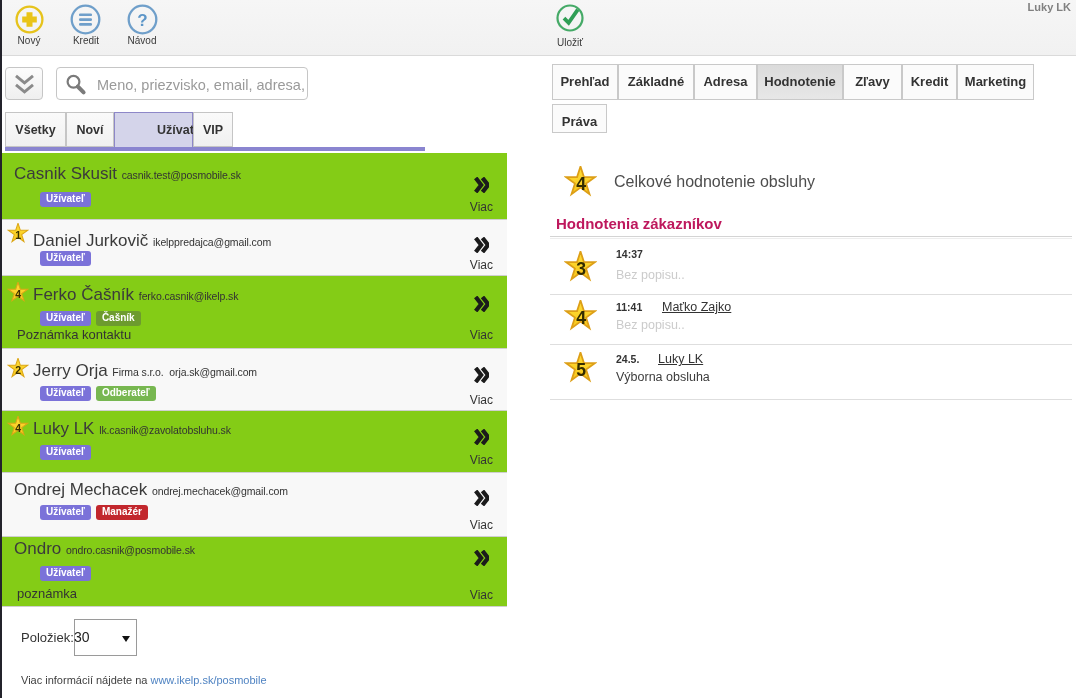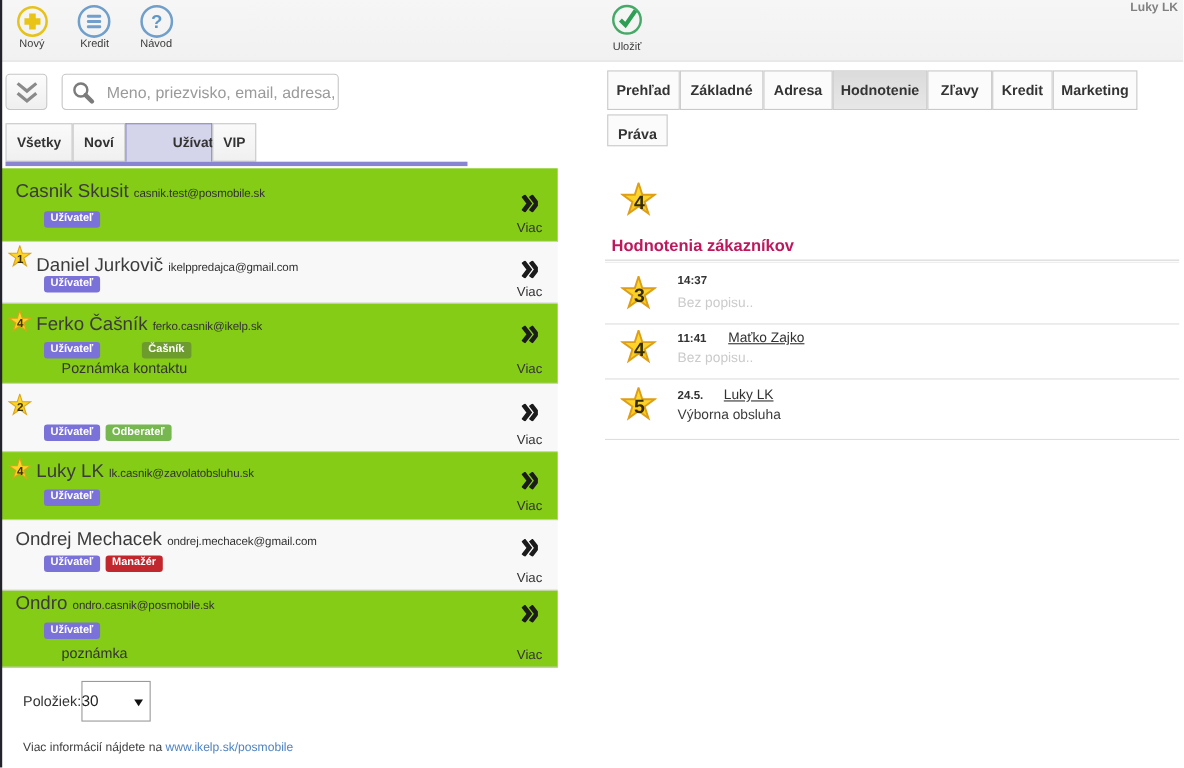--- a/index.html
+++ b/index.html
@@ -19,24 +19,24 @@
 .ltab.sel { background:#d4d4ea; border:1px solid #8d87c8; border-bottom:none;padding-left:42px; }
 #pbar { left:5px; top:147px; width:420px; height:4px; background:#8a85d0; }
 
 .row { left:0; width:507px; border-bottom:1px solid #cfcfcf; background:#84cc16; }
 .row.alt { background:#f8f8f8; }
 .name { font-size:17px; color:#3b3b3b; line-height:20px; white-space:nowrap; }
 .name .em { font-size:10.5px; color:#333; letter-spacing:-0.1px; }
 .bline { line-height:15px; font-size:0;padding-left:27px; }
 .badge { display:inline-block; vertical-align:top; font-size:10px; font-weight:bold; color:#fff; padding:0 6px; border-radius:3px; margin-right:5px; line-height:14px; height:15px; }
 .b-user { background:#7b72d9; }
-.b-casnik { background:#6d9b2e;margin-left:33px; }
+.b-casnik { background:#6d9b2e; }
 .b-odber { background:#77b750; }
 .b-manaz { background:#c2272d; }
-.note { font-size:13px; color:#333;margin-left:39px; }
+.note { font-size:13px; color:#333; }
 .viac { font-size:12px; color:#333; }
 .chev2 { }
 
 .rtab { height:36px; border:1px solid #c9c9c9; background:#fbfbfb; font-size:13px; font-weight:bold; color:#333; text-align:center; line-height:34px; }
 .rtab.sel { background:linear-gradient(#dbdbdb,#e7e7e7); }
 
 .rtime { font-size:10.5px; font-weight:bold; color:#333; }
 .rlink { font-size:12.5px; color:#333; text-decoration:underline; }
 .rdesc { font-size:12.5px; }
 .hr { height:1px; background:#dedede; }
@@ -128,20 +128,21 @@
     <svg class="abs chev2" style="left:474px;top:20px" width="15" height="16" viewBox="0 0 15 16">
         <path d="M1.7 0.9 L7.2 8 L1.7 15.1 M8.5 0.9 L14 8 L8.5 15.1" fill="none" stroke="#1b1b1b" stroke-width="4.2"></path>
       </svg>
     <div class="abs viac" style="right:14px;top:53px;line-height:12px">Viac</div>
   </div>
   <div class="abs row alt" style="top:349px;height:62px">
     <svg class="abs" style="left:7px;top:9px" width="22" height="21.2" viewBox="0 0 28 27">
       <polygon points="14,0.3 16.92,9.28 26.36,9.28 18.73,14.84 21.64,23.82 14,18.27 6.36,23.82 9.27,14.84 1.64,9.28 11.08,9.28" fill="url(#sg1)" stroke="#dba616" stroke-width="1.3"></polygon>
       <text x="14.4" y="20" text-anchor="middle" font-size="13.5" font-weight="bold" fill="#3a3000">2</text>
     </svg>
+    <div class="abs name" style="left:33px;top:12px">Jerry Orja <span class="em">Firma s.r.o.&nbsp; orja.sk@gmail.com</span></div>
     <div class="abs bline" style="left:13px;top:37px"><span class="badge b-user">Užívateľ</span><span class="badge b-odber">Odberateľ</span></div>
     <svg class="abs chev2" style="left:474px;top:18px" width="15" height="16" viewBox="0 0 15 16">
         <path d="M1.7 0.9 L7.2 8 L1.7 15.1 M8.5 0.9 L14 8 L8.5 15.1" fill="none" stroke="#1b1b1b" stroke-width="4.2"></path>
       </svg>
     <div class="abs viac" style="right:14px;top:45px;line-height:12px">Viac</div>
   </div>
   <div class="abs row" style="top:411px;height:62px">
     <svg class="abs" style="left:7px;top:5px" width="22" height="21.2" viewBox="0 0 28 27">
       <polygon points="14,0.3 16.92,9.28 26.36,9.28 18.73,14.84 21.64,23.82 14,18.27 6.36,23.82 9.27,14.84 1.64,9.28 11.08,9.28" fill="url(#sg1)" stroke="#dba616" stroke-width="1.3"></polygon>
       <text x="14.4" y="20" text-anchor="middle" font-size="13.5" font-weight="bold" fill="#3a3000">4</text>
@@ -183,20 +184,21 @@
   <div class="abs rtab sel" style="left:757px;top:64px;width:86px">Hodnotenie</div>
   <div class="abs rtab" style="left:843px;top:64px;width:59px">Zľavy</div>
   <div class="abs rtab" style="left:902px;top:64px;width:55px">Kredit</div>
   <div class="abs rtab" style="left:957px;top:64px;width:77px">Marketing</div>
   <div class="abs rtab" style="left:552px;top:104px;width:55px;height:29px;line-height:33px">Práva</div>
 
   <svg class="abs" style="left:564px;top:166px" width="33" height="32" viewBox="0 0 28 27">
     <polygon points="14,0.3 16.92,9.28 26.36,9.28 18.73,14.84 21.64,23.82 14,18.27 6.36,23.82 9.27,14.84 1.64,9.28 11.08,9.28" fill="url(#sg1)" stroke="#dd9f17" stroke-width="1.5"></polygon>
     <text x="14.6" y="20.2" text-anchor="middle" font-size="15" font-weight="bold" fill="#332c00">4</text>
   </svg>
+  <div class="abs" style="left:614px;top:172px;font-size:16px;color:#4d4d4d;line-height:19px">Celkové hodnotenie obsluhy</div>
 
   <div class="abs" style="left:556px;top:215px;font-size:15px;font-weight:bold;color:#be185d;line-height:18px">Hodnotenia zákazníkov</div>
   <div class="abs" style="left:550px;top:236px;width:522px;height:1px;background:#d4d4d4"></div>
   <div class="abs hr" style="left:550px;top:238px;width:522px;background:#ededed"></div>
 
   <svg class="abs" style="left:564px;top:251px" width="33" height="32" viewBox="0 0 28 27">
     <polygon points="14,0.3 16.92,9.28 26.36,9.28 18.73,14.84 21.64,23.82 14,18.27 6.36,23.82 9.27,14.84 1.64,9.28 11.08,9.28" fill="url(#sg1)" stroke="#dd9f17" stroke-width="1.5"></polygon>
     <text x="14.6" y="20.2" text-anchor="middle" font-size="15" font-weight="bold" fill="#332c00">3</text>
   </svg>
   <div class="abs" style="left:616px;top:247px;line-height:15px;font-size:12.5px"><span class="rtime">14:37</span></div>

